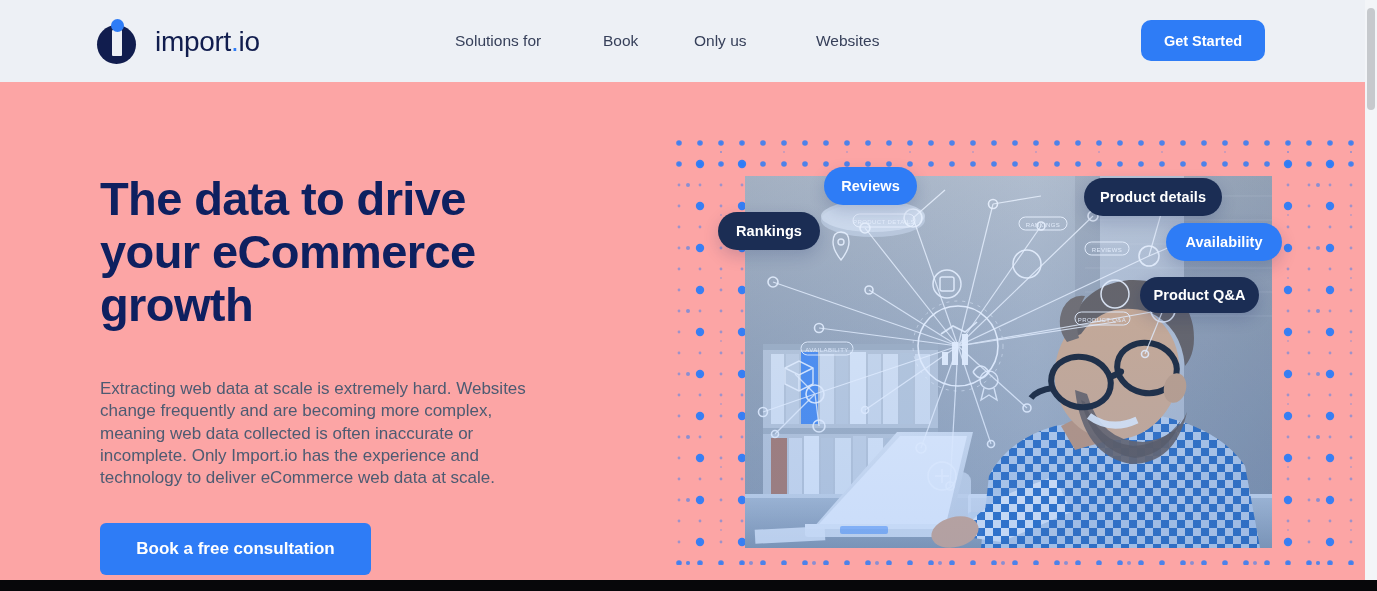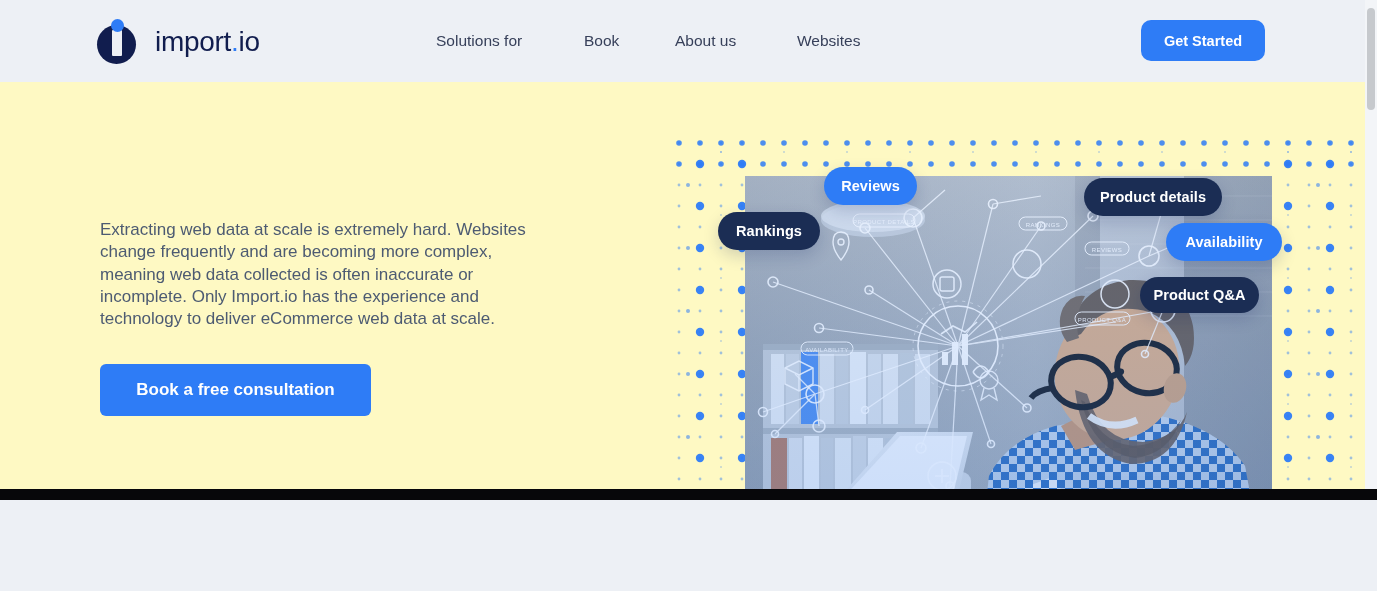--- a/index.html
+++ b/index.html
@@ -8,22 +8,22 @@
     width: 1377px;
     height: 591px;
     overflow: hidden;
     background: #edf0f5;
     font-family: "Liberation Sans", sans-serif;
   }
 
   .page {
     position: relative;
     width: 1377px;
-    height: 500px;
-    background: #fef9c3;
+    height: 591px;
+    background: #fca5a5;
     overflow: hidden;
   }
 
   
   .header {
     position: absolute;
     top: 0; left: 0;
     width: 1365px;
     height: 82px;
     display: flex;
@@ -71,21 +71,21 @@
   .brand-name {
     font-size: 28px;
     color: #111d4e;
     letter-spacing: -0.3px;
     font-weight: 400;
   }
   .brand-name .tld-dot { color: #2e7cf6; }
 
   .nav {
     position: absolute;
-    left: 436px;
+    left: 455px;
     top: 28px;
     display: flex;
     align-items: center;
     justify-content: flex-end;
   }
   .nav-item {
     font-size: 15.5px;
     color: #37405a;
     padding: 4px 0;
     margin-right: 0;
@@ -245,28 +245,29 @@
         <span class="logo-circle"></span>
         <span class="logo-bar"></span>
         <span class="logo-dot"></span>
       </span>
       <span class="brand-name"><span>import</span><span class="tld-dot">.</span><span>io</span></span>
     </div>
 
     <nav class="nav">
       <span class="nav-item">Solutions for</span>
       <span class="nav-item">Book</span>
-      <span class="nav-item">About us</span>
+      <span class="nav-item">Only us</span>
       <span class="nav-item">Websites</span>
     </nav>
 
     <button class="get-started">Get Started</button>
   </header>
 
   <section class="hero-left">
+    <h1 class="hero-title">The data to drive your eCommerce growth</h1>
     <p class="hero-sub">Extracting web data at scale is extremely hard. Websites change frequently and are becoming more complex, meaning web data collected is often inaccurate or incomplete. Only Import.io has the experience and technology to deliver eCommerce web data at scale.</p>
     <button class="cta">Book a free consultation</button>
   </section>
 
   <section class="hero-right">
 
     <svg class="dots-layer" width="700" height="425" viewBox="0 0 700 425">
       <defs>
         <pattern id="dotgridA" width="21" height="21" patternUnits="userSpaceOnUse">
           <circle cx="3" cy="3" r="2.8" fill="#2e7cf6" opacity="0.85"></circle>

